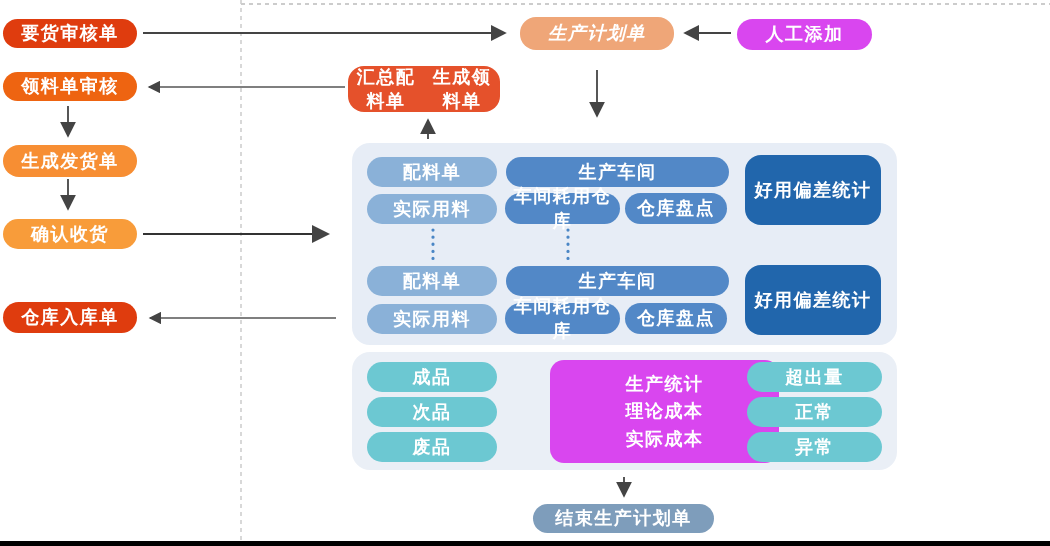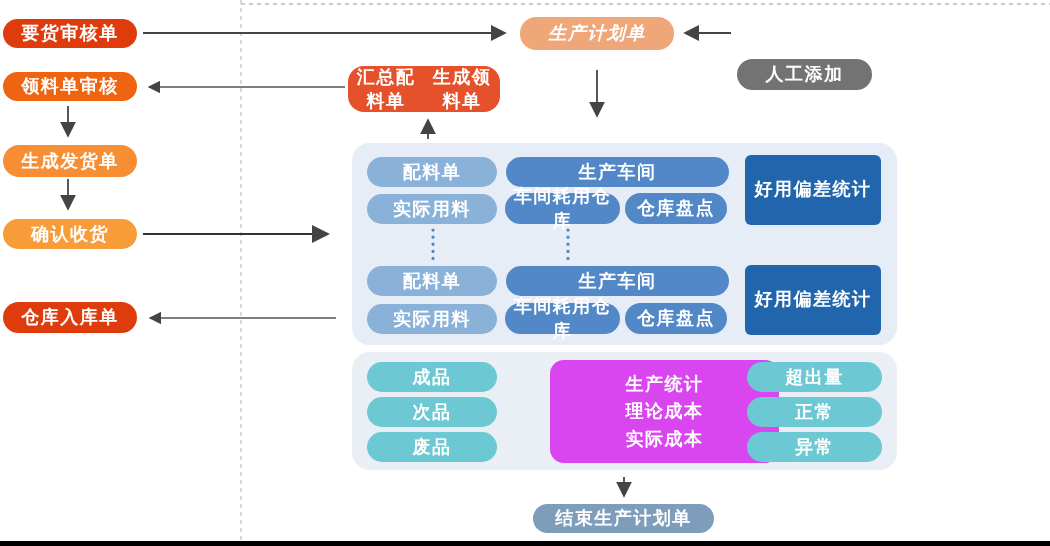--- a/index.html
+++ b/index.html
@@ -19,24 +19,24 @@
     position:absolute; border-radius:18px; z-index:1;
   }
   .panel1 { background:#e7edf6; }
   .panel2 { background:#eaeff6; }
   .c-red       { background:#df3c0e; }
   .c-orange1   { background:#ee6411; }
   .c-orange2   { background:#f78e33; }
   .c-orange3   { background:#f89c3a; }
   .c-salmon    { background:#efa678; }
   .c-redorange { background:#e5512b; }
-  .c-manual    { background:#737373;margin-top:40px; }
+  .c-manual    { background:#d946ef; }
   .b-light     { background:#8ab1d8; }
   .b-med       { background:#5288c7; }
-  .b-dark      { background:#2166ac; border-radius:6px;font-family:Liberation Mono, monospace; }
+  .b-dark      { background:#2166ac; border-radius:16px; }
   .t-light     { background:#6cc8d2; }
   .t-dark      { background:#d946ef;margin-left:42px; }
   .c-greyblue  { background:#7e9dbb; }
   .two-line { flex-direction:row; }
   .bigbox {
     flex-direction:column; justify-content:space-around;
     padding:10px 0; border-radius:14px;
   }
   #wires {
     position:absolute; left:0; top:0; z-index:5; pointer-events:none;

